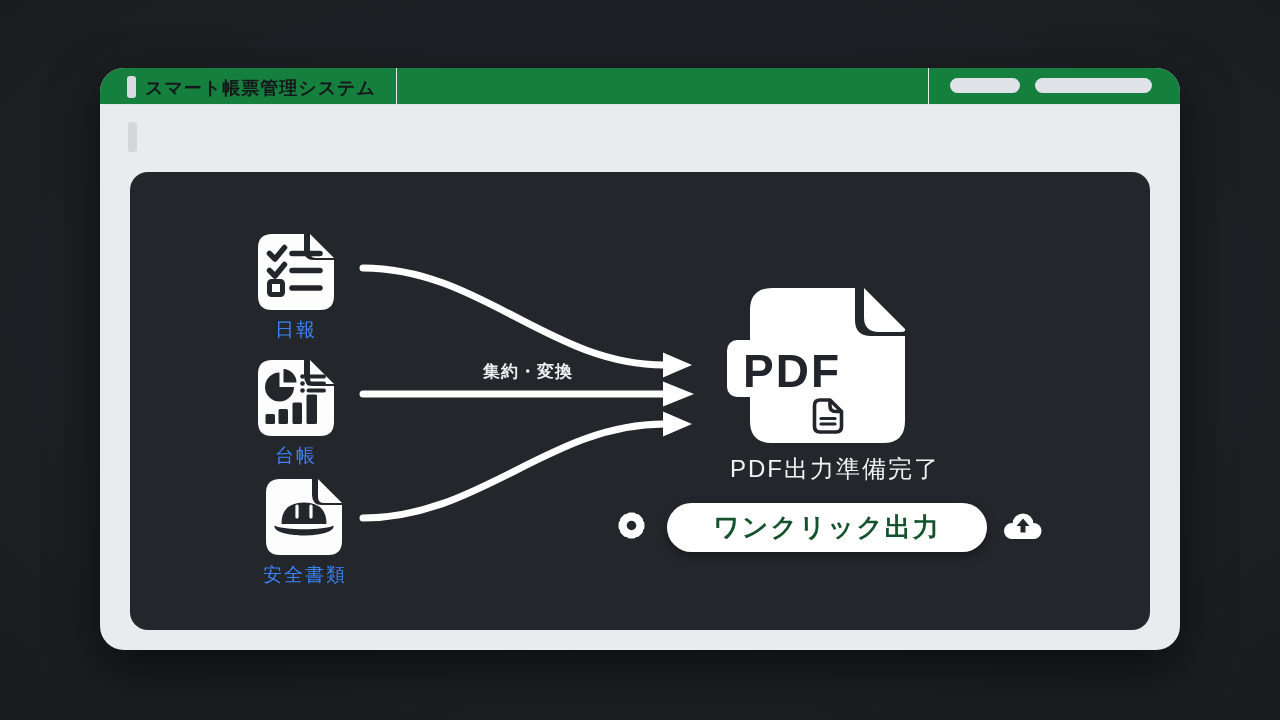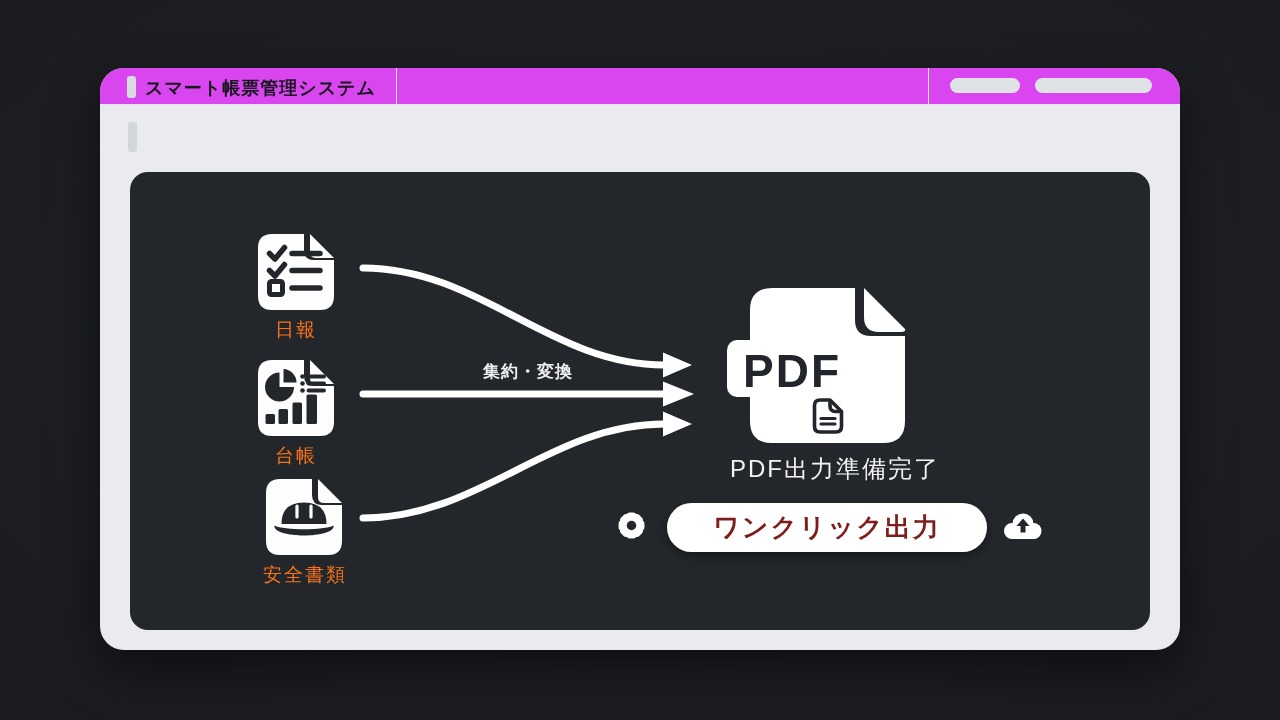--- a/index.html
+++ b/index.html
@@ -14,21 +14,21 @@
   .card {
     position: absolute; left: 100px; top: 68px; width: 1080px; height: 582px;
     background: #e9ebee; border-radius: 24px;
     box-shadow: 0 18px 50px rgba(0,0,0,0.55);
     overflow: hidden;
   }
 
   
   .topbar {
     position: absolute; left: 0; top: 0; width: 100%; height: 37px;
-    background: #d946ef; border-bottom: 1px solid #e2e4e8;
+    background: #15803d; border-bottom: 1px solid #e2e4e8;
   }
   .topbar-accent {
     position: absolute; left: 27px; top: 8px; width: 9px; height: 22px;
     background: #d8dbe0; border-radius: 3px;
   }
   .topbar-title {
     position: absolute; left: 45px; top: 8px;
     font-size: 18px; font-weight: bold; color: #15171b; letter-spacing: 1px;
     white-space: nowrap;
   }
@@ -61,21 +61,21 @@
     text-align: center; color: #f1f2f4; font-size: 20px; letter-spacing: 5px;
     white-space: nowrap;
   }
 
   .doc-item { position: absolute; left: 125px; width: 82px; text-align: center; }
   .doc-item.d1 { top: 60px; }
   .doc-item.d2 { top: 186px; }
   .doc-item.d3 { top: 305px; margin-left: 8px; }
   .doc-item svg { display: block; width: 82px; height: 80px; }
   .doc-label {
-    margin-top: 5px; color: #f97316; font-size: 19px; letter-spacing: 2px;
+    margin-top: 5px; color: #3b82f6; font-size: 19px; letter-spacing: 2px;
     white-space: nowrap;
   }
 
   .arrows { position: absolute; left: 0; top: 0; width: 1020px; height: 458px; }
 
   .flow-label {
     position: absolute; left: 302px; top: 188px; width: 192px;
     text-align: center; color: #eceef0; font-size: 17px; letter-spacing: 1px;
     white-space: nowrap;
     font-weight: bold;
@@ -88,21 +88,21 @@
     text-align: center; color: #f2f3f5; font-size: 24px; font-weight: 500;
     letter-spacing: 2px; white-space: nowrap;
   }
 
   .gear { position: absolute; left: 487px; top: 339px; width: 29px; height: 29px; cursor: pointer; }
   .cloud { position: absolute; left: 871px; top: 340px; width: 42px; height: 28px; cursor: pointer; }
 
   .cta-button {
     position: absolute; left: 537px; top: 331px; width: 320px; height: 49px;
     background: #ffffff; border: none; border-radius: 25px;
-    font-family: inherit; font-size: 26px; font-weight: bold; color: #7f1d1d;
+    font-family: inherit; font-size: 26px; font-weight: bold; color: #14532d;
     letter-spacing: 2px; cursor: pointer;
     box-shadow: 0 4px 10px rgba(0,0,0,0.35);
   }
 </style>
 </head>
 <body>
 
 <div class="card">
 
   <div class="topbar">

